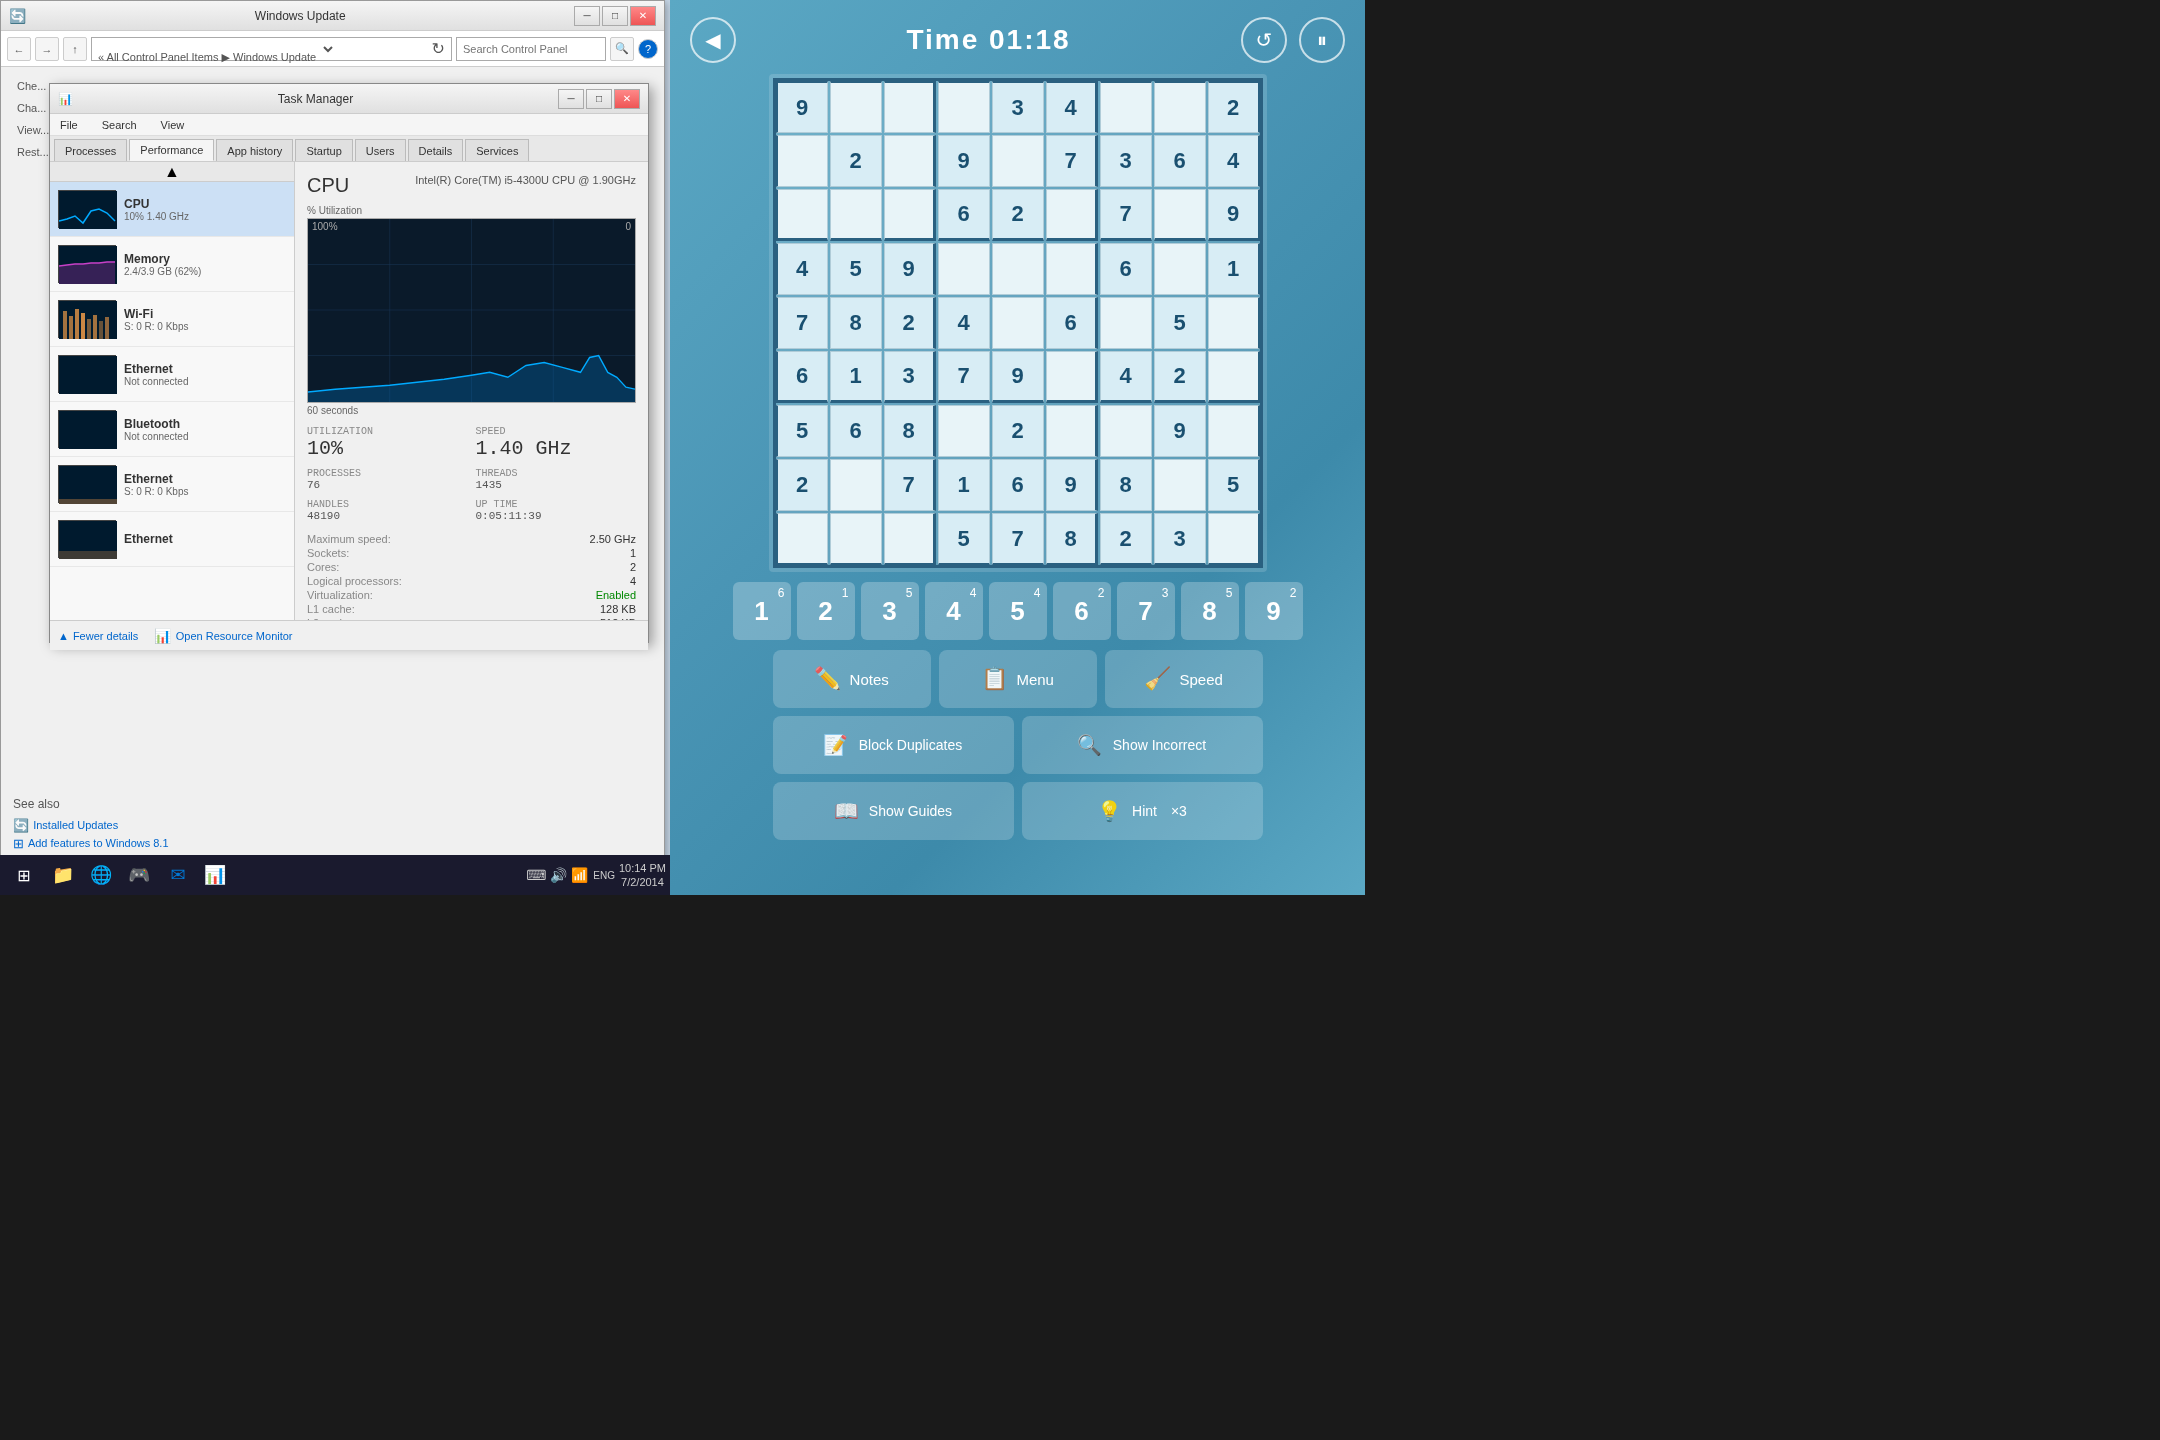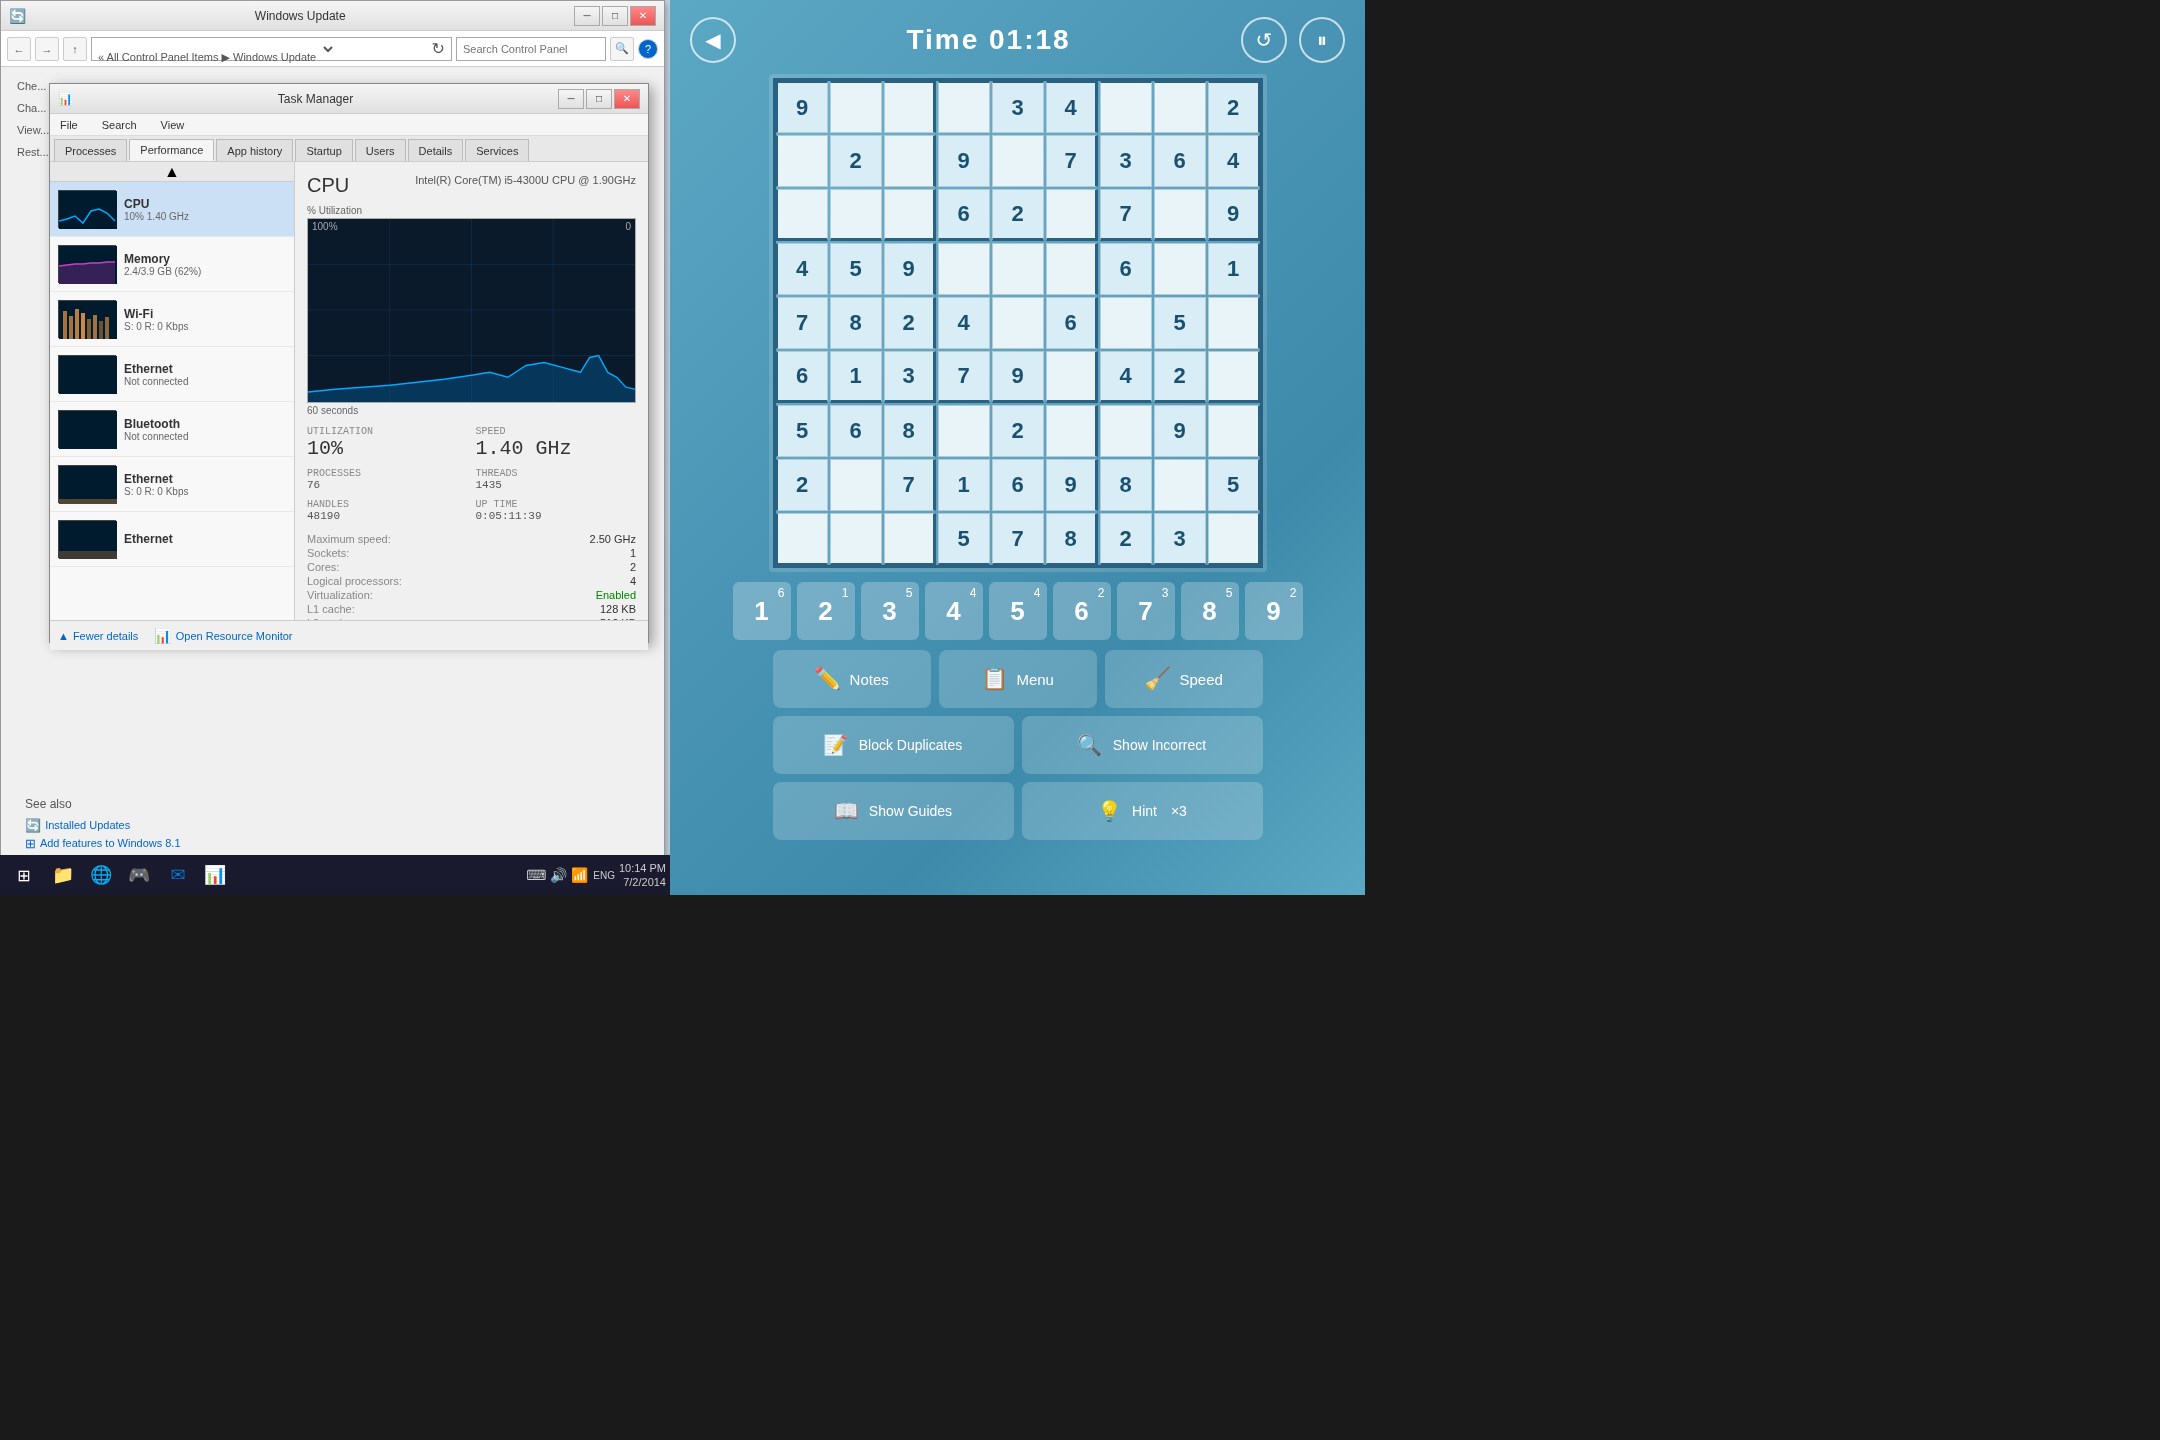--- a/index.html
+++ b/index.html
@@ -289,21 +289,21 @@
       cursor: pointer;
       color: #0066cc;
     }
 
     
     .wu-bottom {
       position: absolute;
       bottom: 0;
       left: 0;
       width: 100%;
-      padding: 8px 24px;
+      padding: 8px 12px;
     }
     .wu-see-also { font-size: 12px; color: #555; margin-bottom: 6px; }
     .wu-link { font-size: 11px; color: #0066cc; cursor: pointer; display: block; margin: 2px 0; }
 
     
     #taskbar {
       position: absolute;
       bottom: 0;
       left: 0;
       width: 670px;
@@ -336,21 +336,21 @@
       font-size: 18px;
     }
     .taskbar-spacer { flex: 1; }
     .taskbar-tray {
       display: flex;
       align-items: center;
       gap: 4px;
       font-size: 10px;
       color: #ccc;
     }
-    .tray-time { text-align: right; font-size: 11px; }
+    .tray-time { text-align: center; font-size: 11px; }
     .tray-time div { line-height: 1.3; }
 
     
     .tm-sidebar::-webkit-scrollbar { width: 12px; }
     .tm-sidebar::-webkit-scrollbar-track { background: #f0f0f0; }
     .tm-sidebar::-webkit-scrollbar-thumb { background: #bbb; }
 
     
     #right-panel {
       width: 695px;

